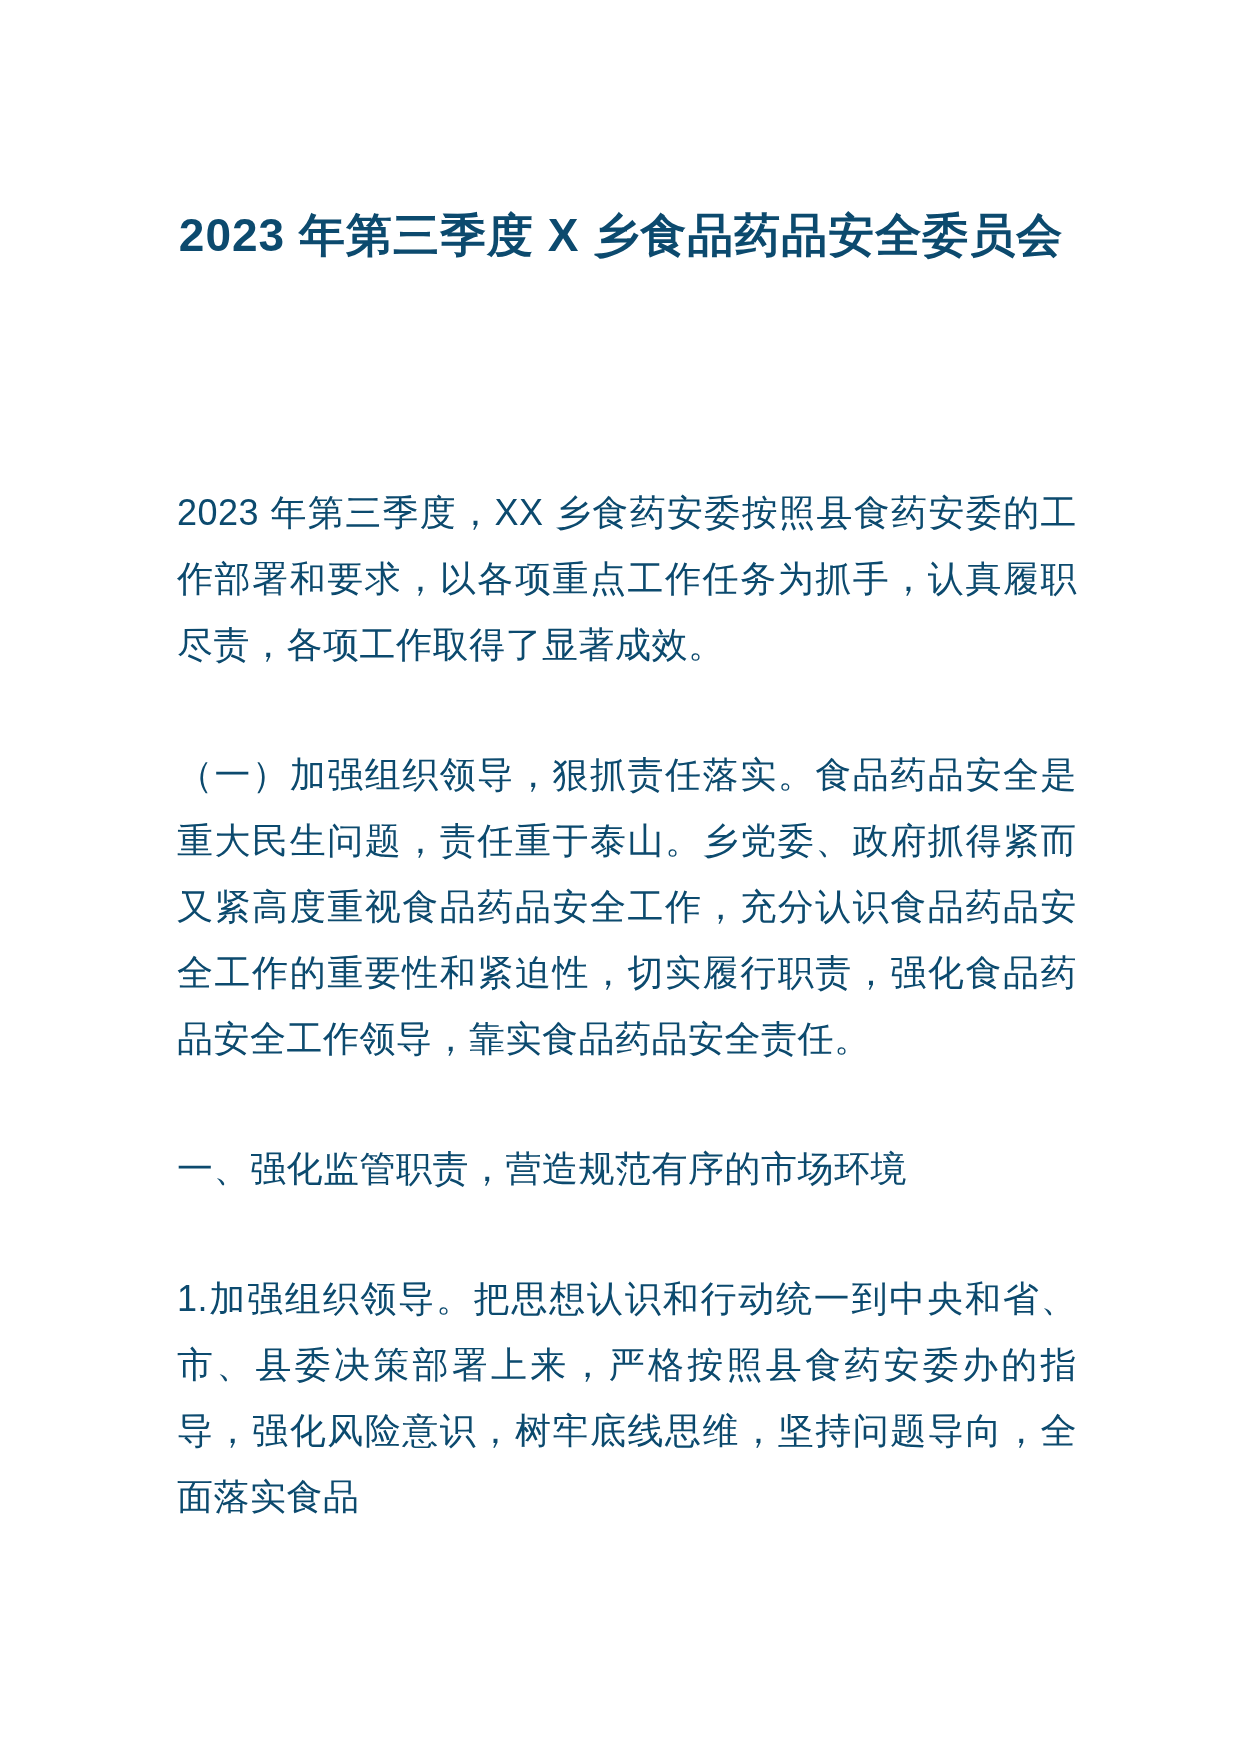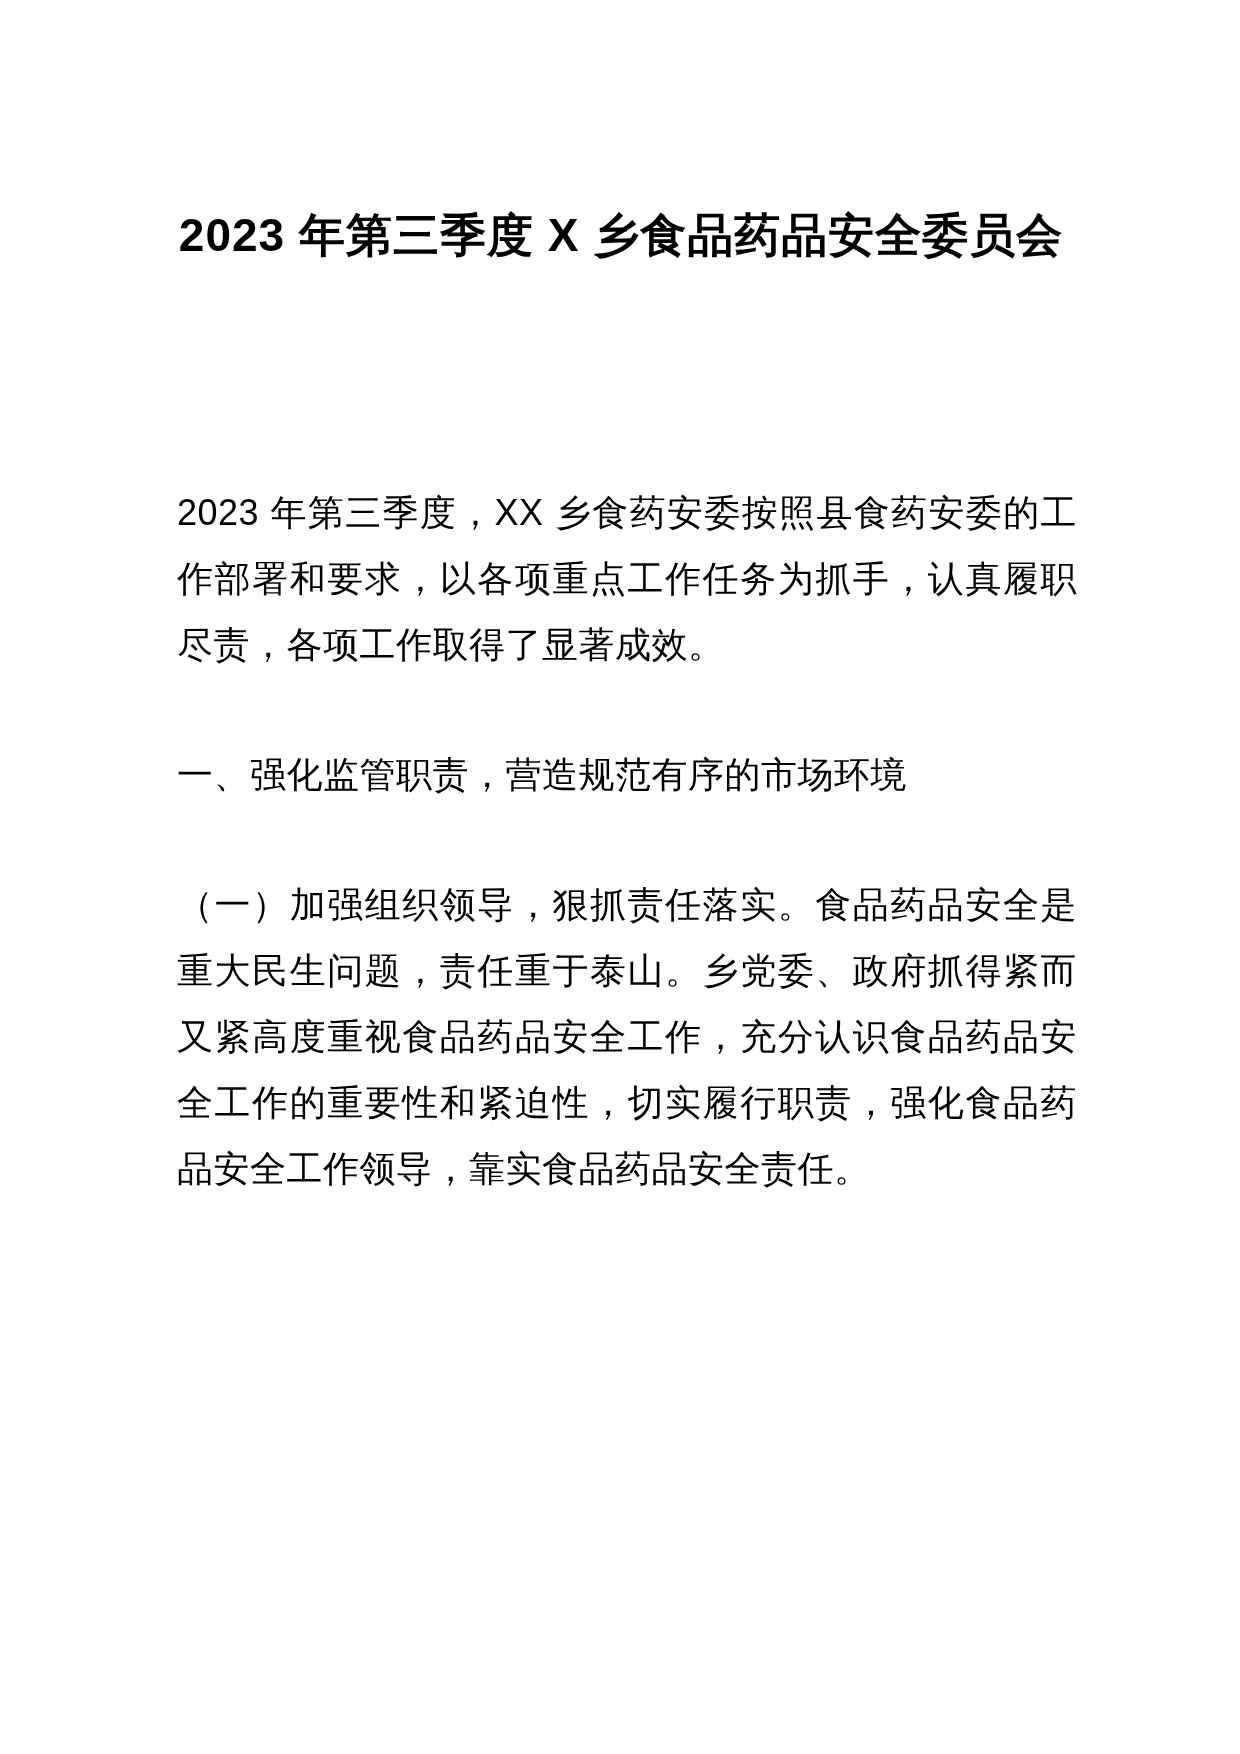--- a/index.html
+++ b/index.html
@@ -10,21 +10,21 @@
   .page {
     position: relative;
     width: 1240px;
     height: 1754px;
     margin: 0 auto;
     background: #ffffff;
     box-sizing: border-box;
     padding: 170px 163px 0 165px;
     overflow: hidden;
     font-family: "Liberation Sans", "DejaVu Sans", sans-serif;
-    color: #000000;
+    color: #0c4a6e;
   }
   .doc-title {
     margin: 0;
     font-size: 46px;
     font-weight: 700;
     text-align: center;
     line-height: 130px;
     letter-spacing: 1px;
   }
   .title-line {
@@ -46,17 +46,18 @@
 </head>
 <body>
 
 <div class="page">
   <h1 class="doc-title">
     <span class="title-line">2023 年第三季度 X 乡食品药品安全委员会</span>
   </h1>
 
   <p class="para first-para">2023 年第三季度，XX 乡食药安委按照县食药安委的工作部署和要求，以各项重点工作任务为抓手，认真履职尽责，各项工作取得了显著成效。</p>
 
+  <p class="para">（一）加强组织领导，狠抓责任落实。食品药品安全是重大民生问题，责任重于泰山。乡党委、政府抓得紧而又紧高度重视食品药品安全工作，充分认识食品药品安全工作的重要性和紧迫性，切实履行职责，强化食品药品安全工作领导，靠实食品药品安全责任。</p>
+
   <p class="para">一、强化监管职责，营造规范有序的市场环境</p>
 
-  <p class="para">（一）加强组织领导，狠抓责任落实。食品药品安全是重大民生问题，责任重于泰山。乡党委、政府抓得紧而又紧高度重视食品药品安全工作，充分认识食品药品安全工作的重要性和紧迫性，切实履行职责，强化食品药品安全工作领导，靠实食品药品安全责任。</p>
-
+  <p class="para">1.加强组织领导。把思想认识和行动统一到中央和省、市、县委决策部署上来，严格按照县食药安委办的指导，强化风险意识，树牢底线思维，坚持问题导向，全面落实食品</p>
 </div>
 
 </body></html>

